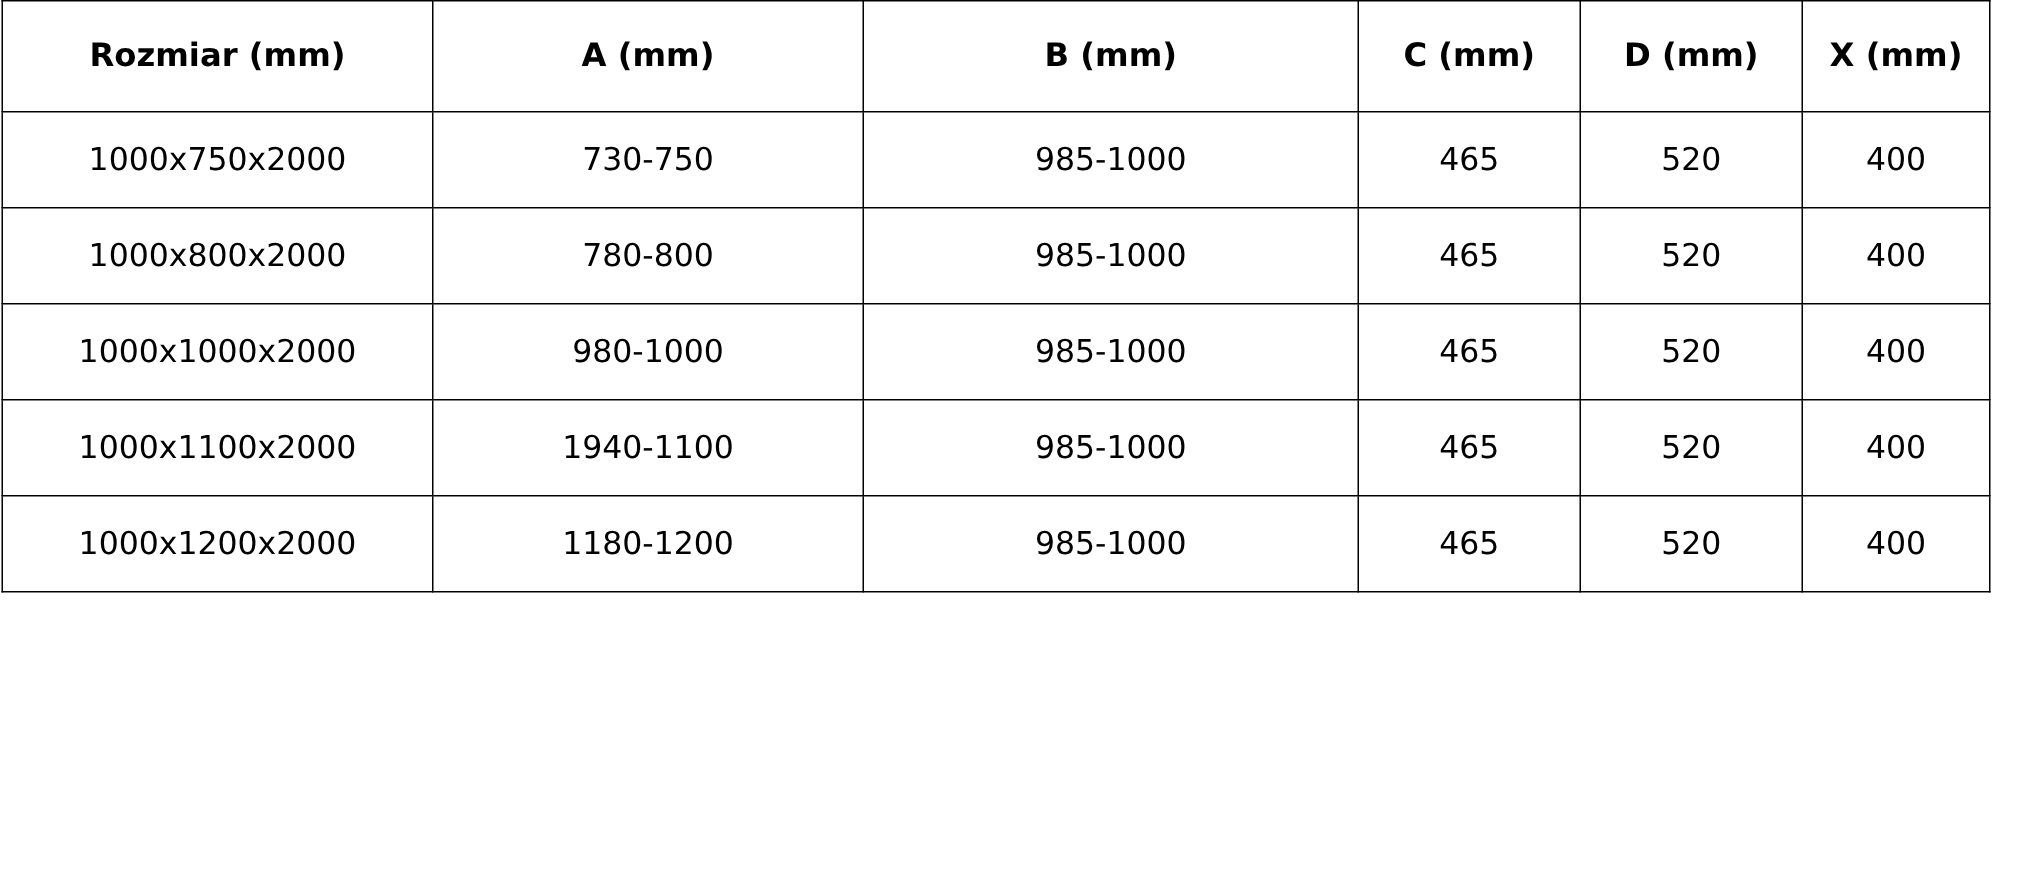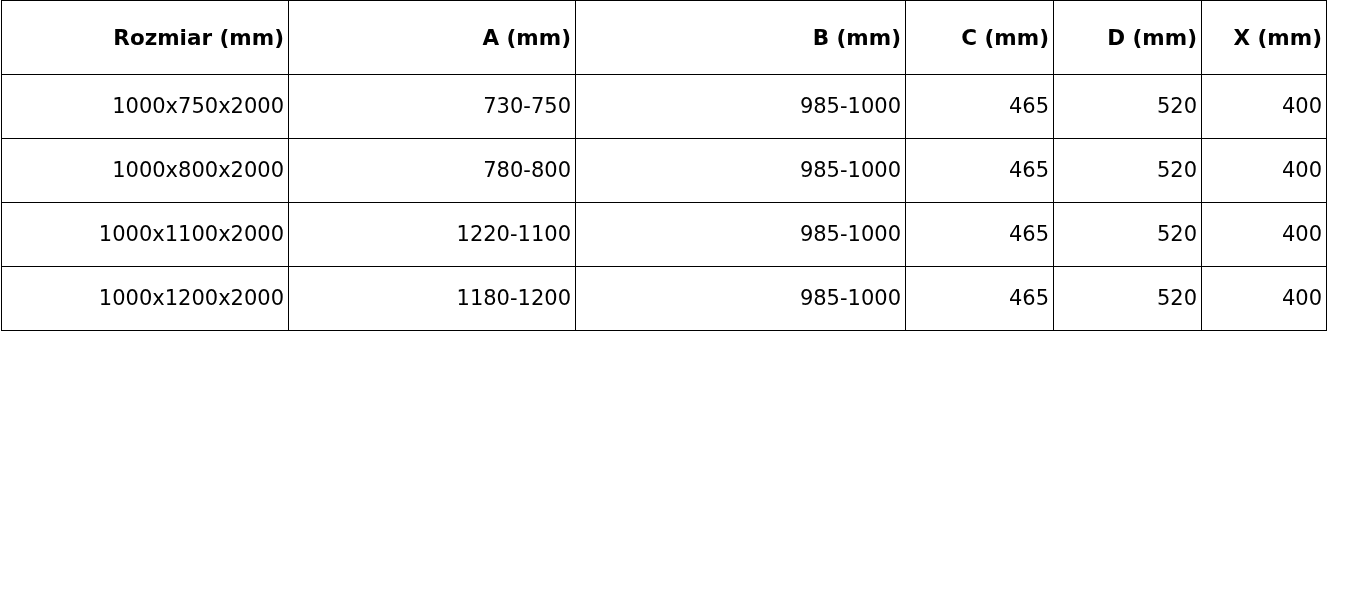--- a/index.html
+++ b/index.html
@@ -21,21 +21,21 @@
   }
   table.size-table {
     border-collapse: collapse;
     width: 1325px;
     margin-left: 1px;
     table-layout: fixed;
   }
   table.size-table th,
   table.size-table td {
     border: 1px solid #000000;
-    text-align: right;
+    text-align: center;
     vertical-align: middle;
     height: 64px;
     font-size: 21px;
     line-height: 1.2;
     padding: 0 4px;
     box-sizing: border-box;
   }
   table.size-table th {
     font-weight: bold;
     font-size: 21.5px;
@@ -83,22 +83,30 @@
       </tr>
       <tr>
         <td>1000x800x2000</td>
         <td>780-800</td>
         <td>985-1000</td>
         <td>465</td>
         <td>520</td>
         <td>400</td>
       </tr>
       <tr>
+        <td>1000x1000x2000</td>
+        <td>980-1000</td>
+        <td>985-1000</td>
+        <td>465</td>
+        <td>520</td>
+        <td>400</td>
+      </tr>
+      <tr>
         <td>1000x1100x2000</td>
-        <td>1220-1100</td>
+        <td>1940-1100</td>
         <td>985-1000</td>
         <td>465</td>
         <td>520</td>
         <td>400</td>
       </tr>
       <tr>
         <td>1000x1200x2000</td>
         <td>1180-1200</td>
         <td>985-1000</td>
         <td>465</td>

